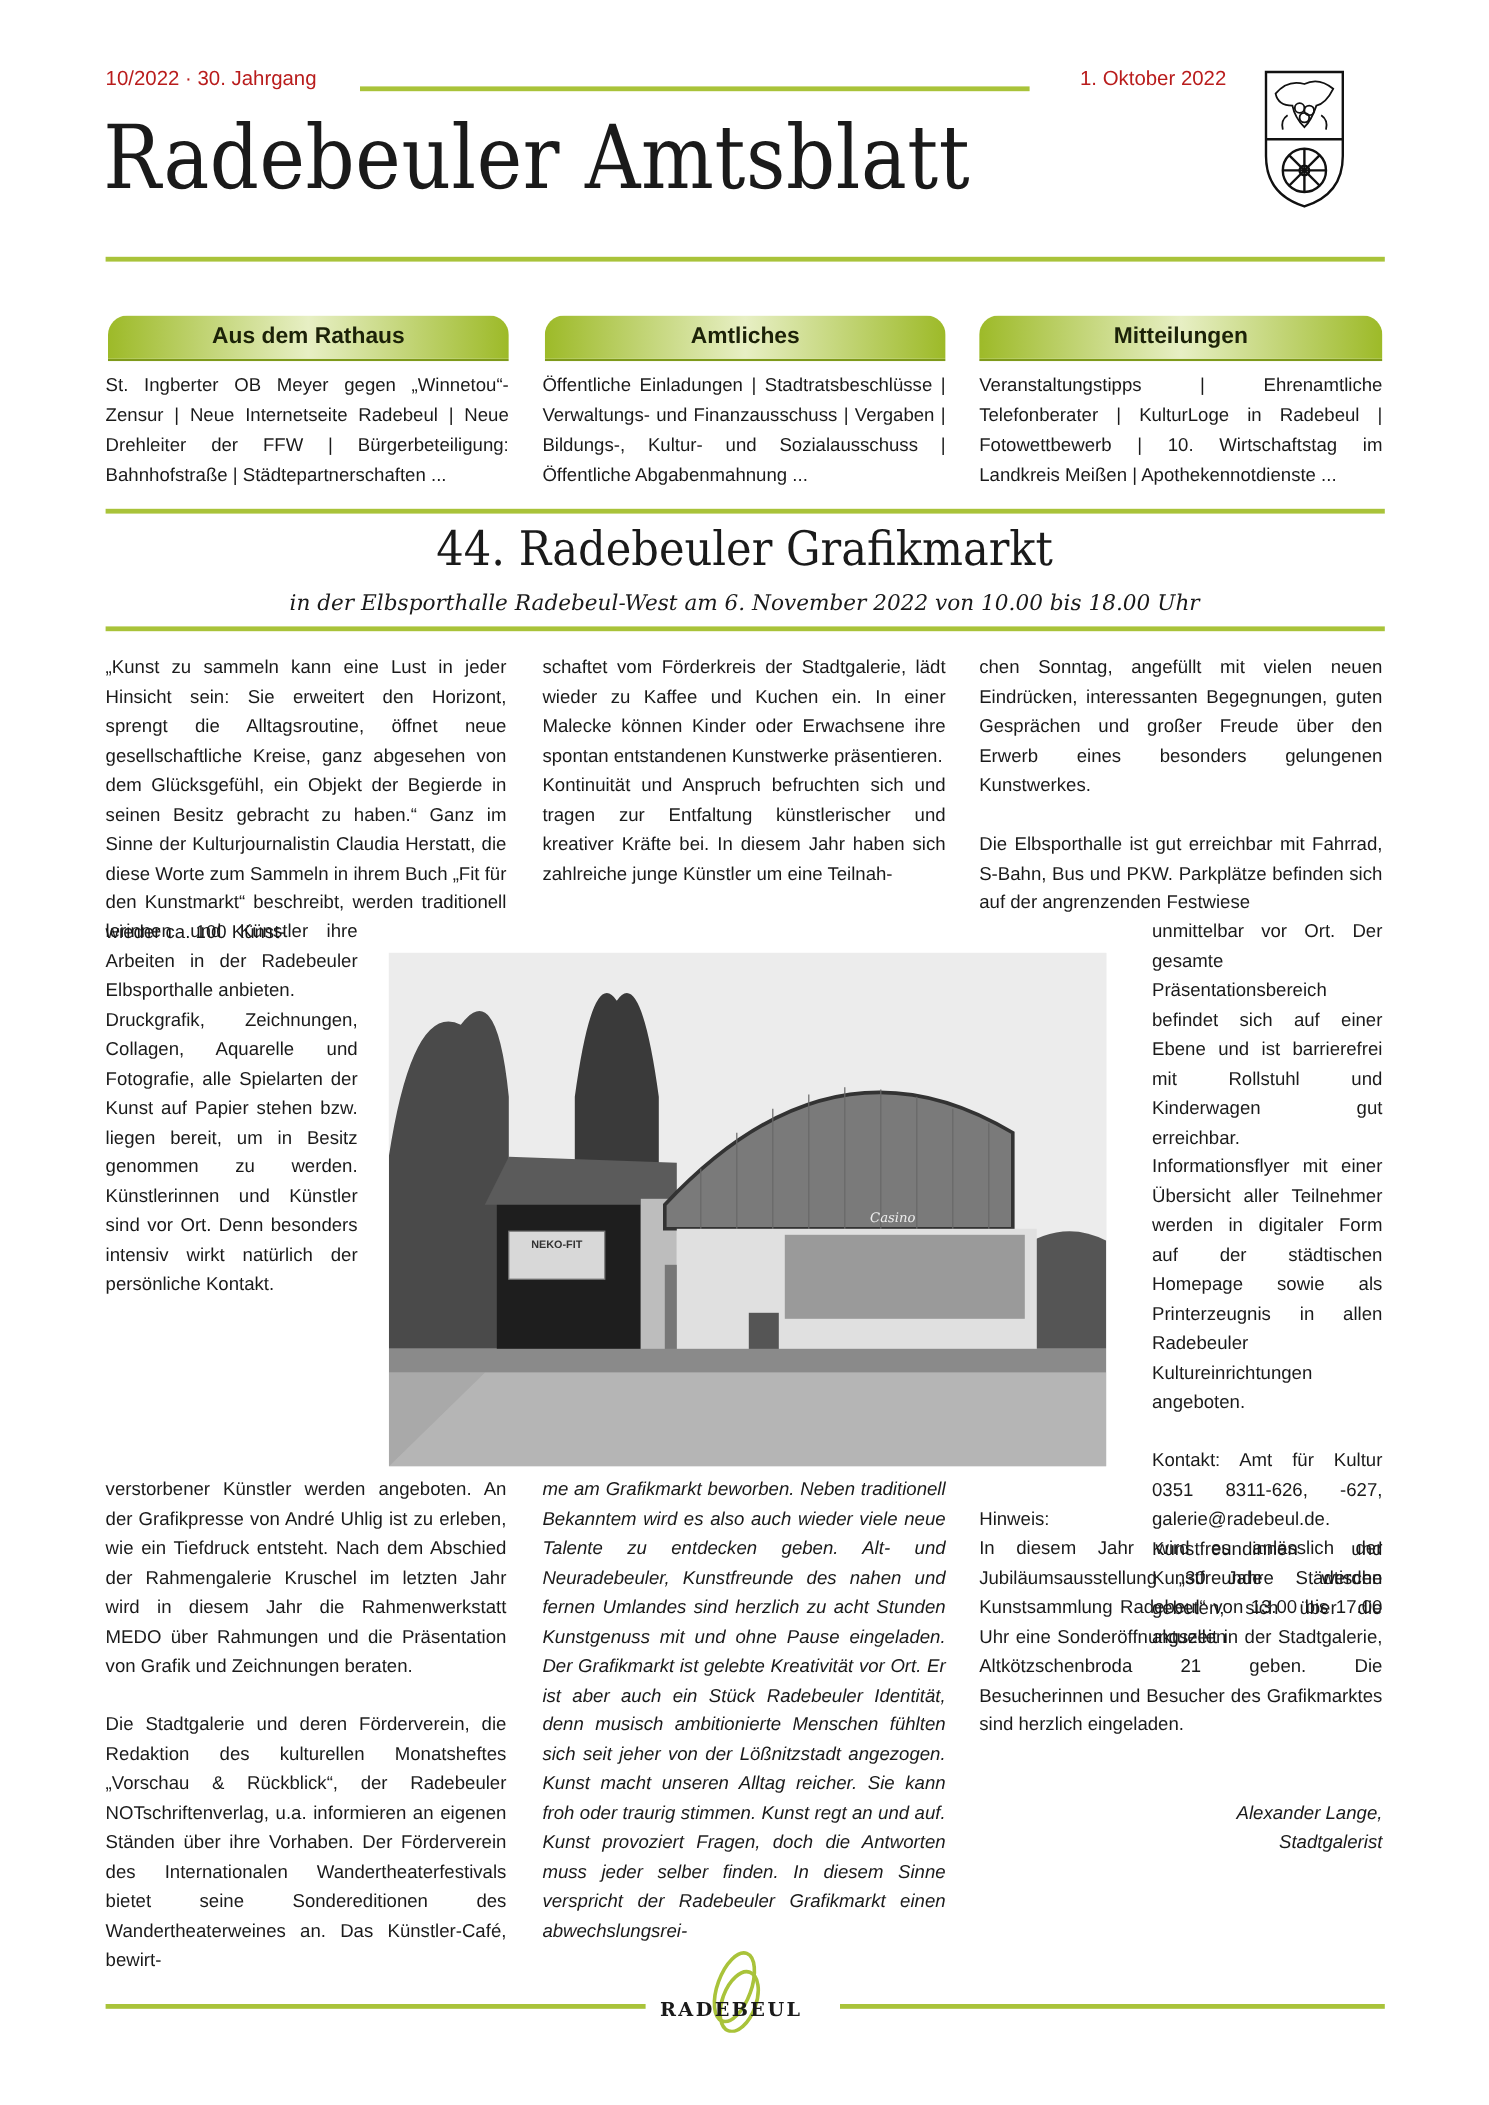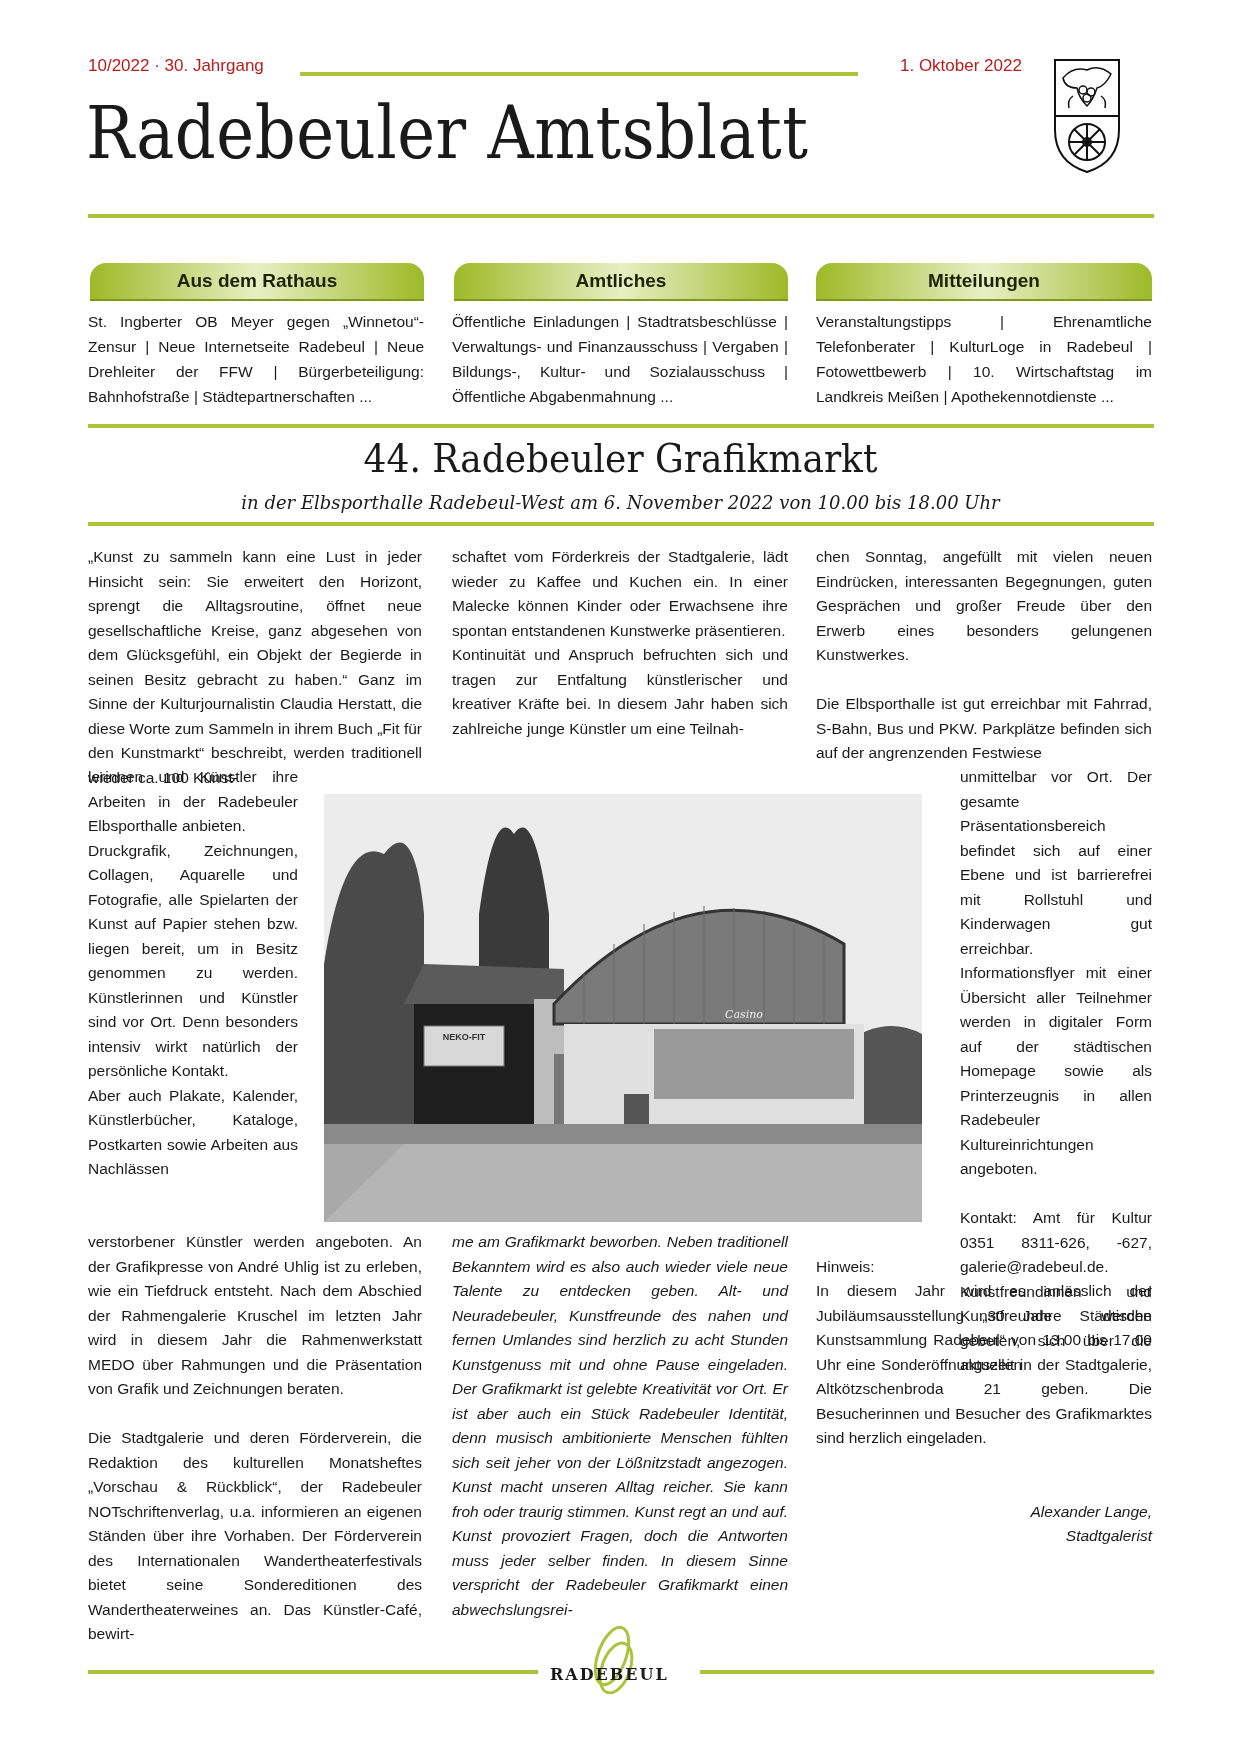--- a/index.html
+++ b/index.html
@@ -73,21 +73,20 @@
 <div class="abs headline">44. Radebeuler Grafikmarkt</div>
 <div class="abs subline">in der Elbsporthalle Radebeul-West am 6. November 2022 von 10.00 bis 18.00 Uhr</div>
 <div class="green-line" style="left:88px;top:522px;width:1066px;"></div>
 
 <div class="col" style="left:88px;top:545px;width:334px;">
   <p>„Kunst zu sammeln kann eine Lust in jeder Hinsicht sein: Sie erweitert den Horizont, sprengt die Alltagsroutine, öffnet neue gesellschaftliche Kreise, ganz abgesehen von dem Glücksgefühl, ein Objekt der Begierde in seinen Besitz gebracht zu haben.“ Ganz im Sinne der Kulturjournalistin Claudia Herstatt, die diese Worte zum Sammeln in ihrem Buch „Fit für den Kunstmarkt“ beschreibt, werden traditionell wieder ca. 100 Künst-</p>
 </div>
 <div class="col" style="left:88px;top:765px;width:210px;">
   <p>lerinnen und Künstler ihre Arbeiten in der Radebeuler Elbsporthalle anbieten.</p>
   <p>Druckgrafik, Zeichnungen, Collagen, Aquarelle und Fotografie, alle Spielarten der Kunst auf Papier stehen bzw. liegen bereit, um in Besitz genommen zu werden. Künstlerinnen und Künstler sind vor Ort. Denn besonders intensiv wirkt natürlich der persönliche Kontakt.</p>
-  <p>Aber auch Plakate, Kalender, Künstlerbücher, Kataloge, Postkarten sowie Arbeiten aus Nachlässen</p>
 </div>
 <div class="col" style="left:88px;top:1230px;width:334px;">
   <p>verstorbener Künstler werden angeboten. An der Grafikpresse von André Uhlig ist zu erleben, wie ein Tiefdruck entsteht. Nach dem Abschied der Rahmengalerie Kruschel im letzten Jahr wird in diesem Jahr die Rahmenwerkstatt MEDO über Rahmungen und die Präsentation von Grafik und Zeichnungen beraten.</p>
   <div class="gap"></div>
   <p>Die Stadtgalerie und deren Förderverein, die Redaktion des kulturellen Monatsheftes „Vorschau &amp; Rückblick“, der Radebeuler NOTschriftenverlag, u.a. informieren an eigenen Ständen über ihre Vorhaben. Der Förderverein des Internationalen Wandertheaterfestivals bietet seine Sondereditionen des Wandertheaterweines an. Das Künstler-Café, bewirt-</p>
 </div>
 
 <div class="col" style="left:452px;top:545px;width:336px;">
   <p>schaftet vom Förderkreis der Stadtgalerie, lädt wieder zu Kaffee und Kuchen ein. In einer Malecke können Kinder oder Erwachsene ihre spontan entstandenen Kunstwerke präsentieren.</p>
   <p>Kontinuität und Anspruch befruchten sich und tragen zur Entfaltung künstlerischer und kreativer Kräfte bei. In diesem Jahr haben sich zahlreiche junge Künstler um eine Teilnah-</p>

